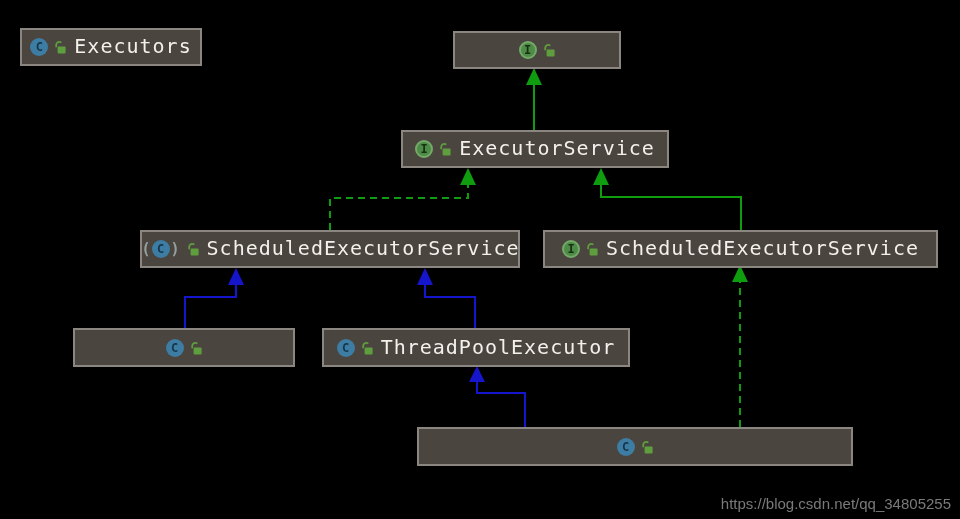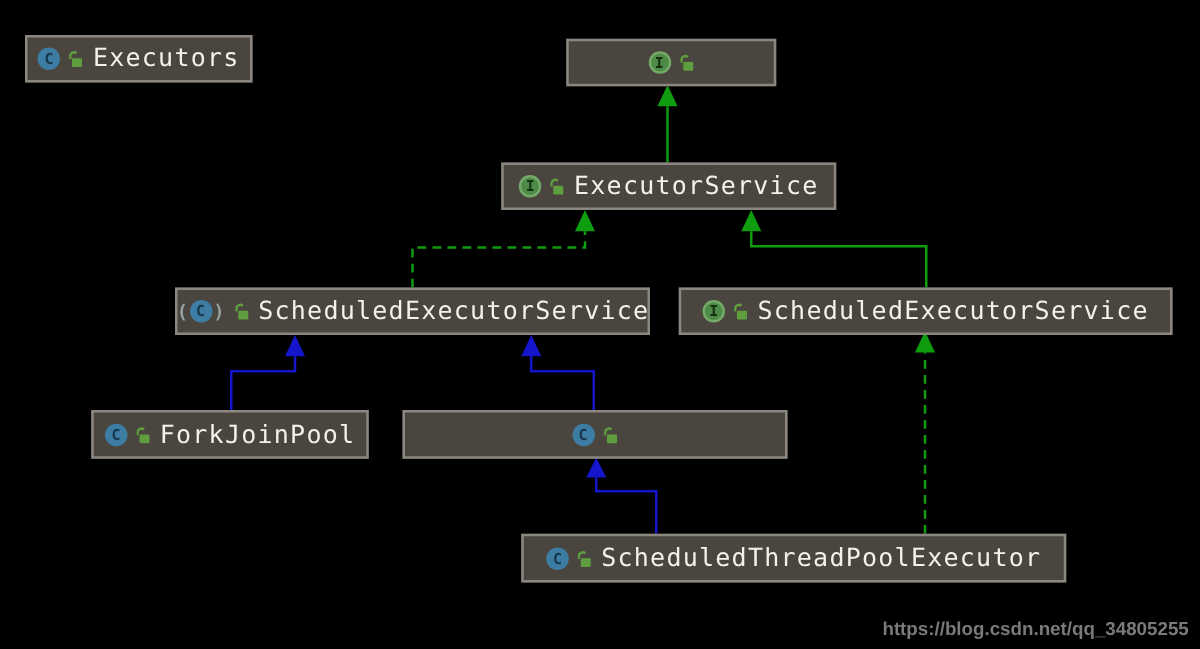--- a/index.html
+++ b/index.html
@@ -11,21 +11,21 @@
         letter-spacing:1px;white-space:nowrap;cursor:default;}
   .node .label{padding-bottom:2px;}
   .circ{display:inline-flex;align-items:center;justify-content:center;width:18px;height:18px;
         border-radius:50%;font-size:12px;font-weight:bold;letter-spacing:0;flex:0 0 auto;}
   .circ.class{background:#3d7ca3;color:#16364a;}
   .circ.iface{background:#4e8a48;color:#16310f;border:2px solid #74a967;box-sizing:border-box;}
   .abs-wrap{display:inline-flex;align-items:center;letter-spacing:0;}
   .paren{color:#97a09f;font-size:15px;font-weight:bold;padding:0 1px;}
   .lock{display:inline-flex;flex:0 0 auto;margin-left:-2px;}
   .watermark{position:absolute;right:9px;bottom:7px;color:#7a7a7a;font-size:15px;
-             font-family:"Liberation Sans","DejaVu Sans",sans-serif;letter-spacing:0;font-weight:bold;}
+             font-family:"Liberation Sans","DejaVu Sans",sans-serif;letter-spacing:0;}
   .edge-line{fill:none;stroke-width:2;}
   .green{stroke:var(--green-line);}
   .blue{stroke:var(--blue-line);}
   .dashed{stroke-dasharray:7 5;}
   .head-green{fill:var(--green-line);stroke:none;}
   .head-blue{fill:var(--blue-line);stroke:none;}
 </style>
 </head>
 <body>
 
@@ -121,38 +121,37 @@
   </div>
 
   <div class="node" style="left:73px;top:328px;width:222px;height:39px;">
     <span class="circ class">C</span>
     <span class="lock">
       <svg width="14" height="14" viewBox="0 0 14 14">
           <path d="M3.2 7.2 L3.2 4.8 A3 3 0 0 1 8.3 2.7" fill="none" stroke="#5f9e3f" stroke-width="1.8"></path>
           <rect x="4.6" y="6.6" width="8" height="7" rx="1" fill="#5f9e3f"></rect>
         </svg>
     </span>
-    <span class="label">ForkJoinPool</span>
   </div>
 
   <div class="node" style="left:322px;top:328px;width:308px;height:39px;">
     <span class="circ class">C</span>
     <span class="lock">
       <svg width="14" height="14" viewBox="0 0 14 14">
           <path d="M3.2 7.2 L3.2 4.8 A3 3 0 0 1 8.3 2.7" fill="none" stroke="#5f9e3f" stroke-width="1.8"></path>
           <rect x="4.6" y="6.6" width="8" height="7" rx="1" fill="#5f9e3f"></rect>
         </svg>
     </span>
+    <span class="label">ThreadPoolExecutor</span>
   </div>
 
   <div class="node" style="left:417px;top:427px;width:436px;height:39px;">
     <span class="circ class">C</span>
     <span class="lock">
       <svg width="14" height="14" viewBox="0 0 14 14">
           <path d="M3.2 7.2 L3.2 4.8 A3 3 0 0 1 8.3 2.7" fill="none" stroke="#5f9e3f" stroke-width="1.8"></path>
           <rect x="4.6" y="6.6" width="8" height="7" rx="1" fill="#5f9e3f"></rect>
         </svg>
     </span>
-    <span class="label">ScheduledThreadPoolExecutor</span>
   </div>
 
   <div class="watermark">https://blog.csdn.net/qq_34805255</div>
 </div>
 
 </body></html>

